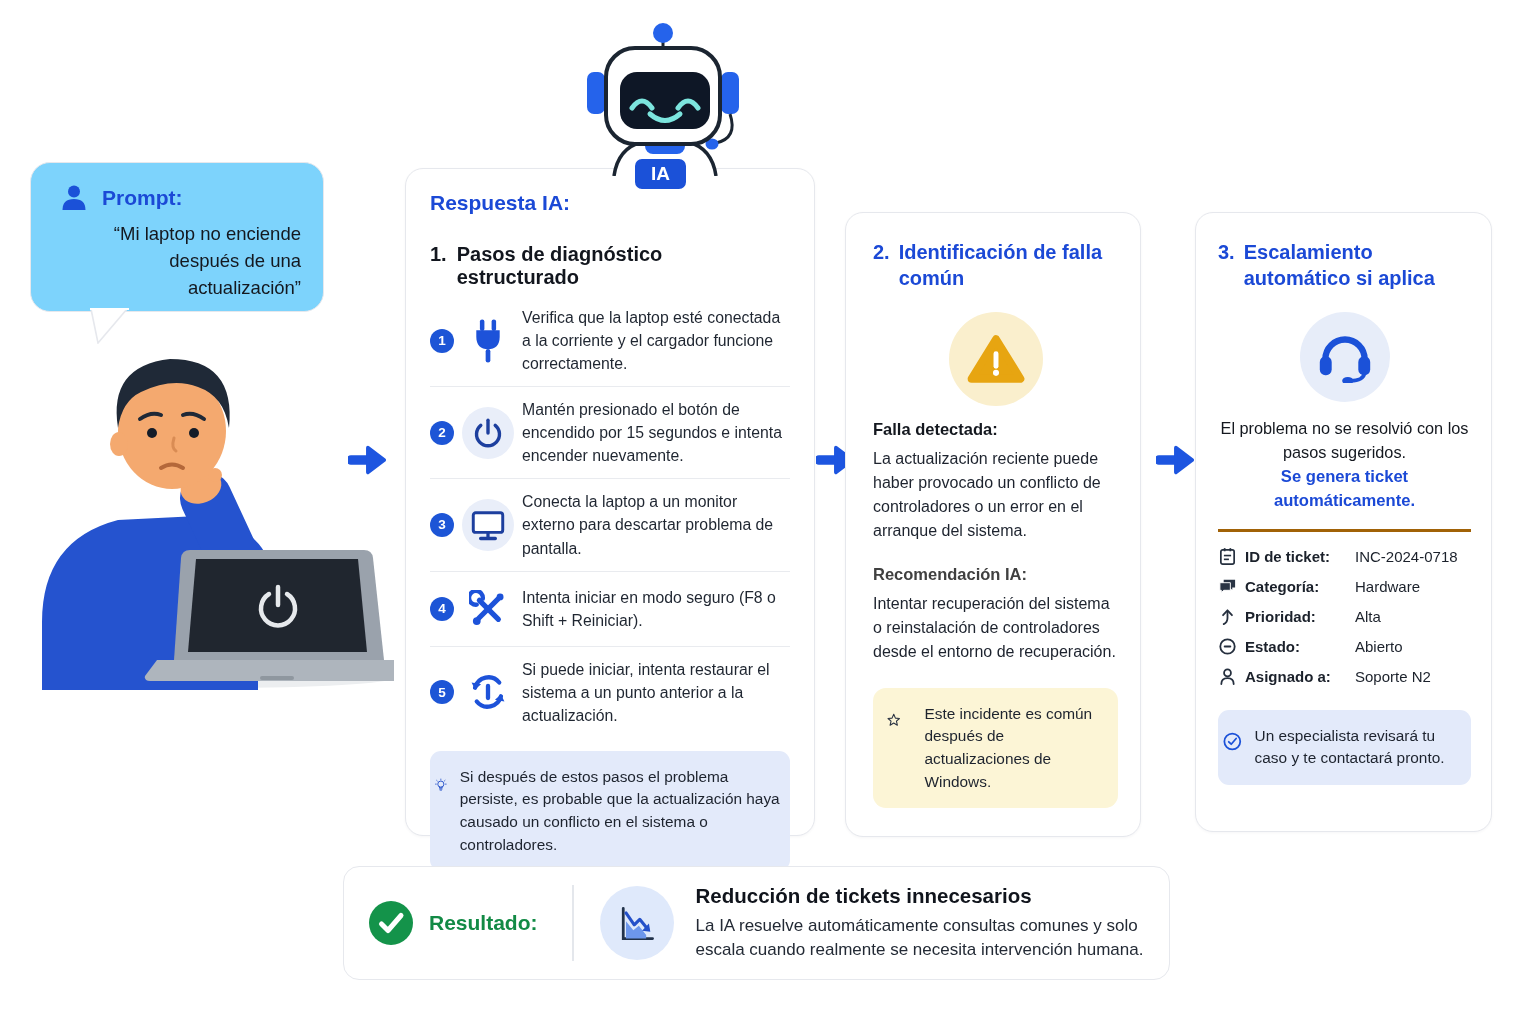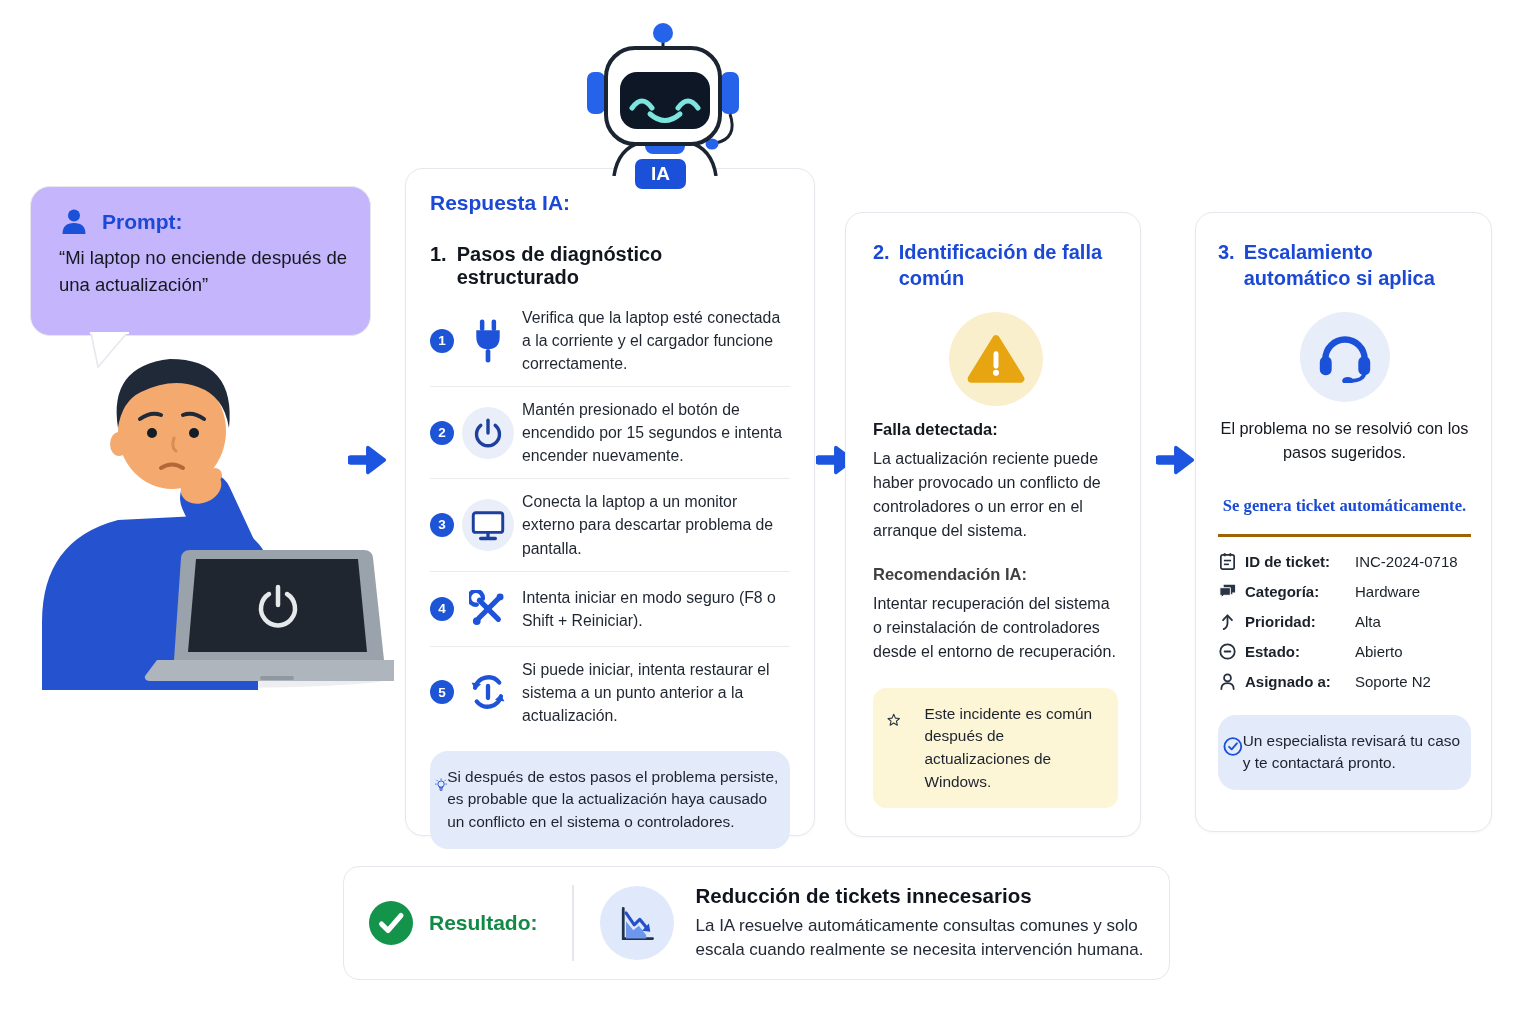--- a/index.html
+++ b/index.html
@@ -3,55 +3,55 @@
 <meta charset="utf-8">
 <style>
   html,body{margin:0;padding:0;background:#fff;}
   .canvas{position:relative;width:1536px;height:1024px;background:#ffffff;
           font-family:"Liberation Sans",sans-serif;overflow:hidden;color:#1c222c;}
   
   .panel{position:absolute;background:#fff;border:1.5px solid #e6e8ed;border-radius:18px;
          box-sizing:border-box;box-shadow:0 1px 3px rgba(16,24,40,.04);}
   .ptitle{display:flex;gap:9px;color:#1b49d6;font-weight:bold;font-size:20px;line-height:1.32;}
   
-  .bubble{position:absolute;left:30px;top:186px;width:341px;height:150px;background:#c4b5fd;
+  .bubble{position:absolute;left:30px;top:162px;width:294px;height:150px;background:#7dd3fc;
           border:1.5px solid #e6e8ed;border-radius:20px;box-sizing:border-box;padding:20px 22px 0 28px;}
   .bubble-tail{position:absolute;left:58px;bottom:-33px;width:42px;height:36px;}
   .bubble-head{display:flex;align-items:center;gap:13px;margin-bottom:8px;}
   .bubble-label{color:#1b49d6;font-weight:bold;font-size:21px;}
-  .bubble-text{font-size:18.5px;color:#14181f;line-height:1.45;}
+  .bubble-text{font-size:18.5px;color:#14181f;line-height:1.45;text-align:right;}
   
   #panel1{left:405px;top:168px;width:410px;height:668px;padding:22px 24px 18px 24px;}
   .p1-header{color:#1b49d6;font-weight:bold;font-size:21px;margin-bottom:28px;}
   .p1-sub{display:flex;gap:10px;font-weight:bold;font-size:20px;color:#12161e;margin-bottom:6px;}
   .step{display:grid;grid-template-columns:32px 60px 1fr;align-items:center;
         padding:11px 0;border-bottom:1px solid #e9ebef;}
   .step.last{border-bottom:none;}
   .step-num{width:24px;height:24px;border-radius:50%;background:#1d55d6;color:#fff;
             font-size:13.5px;font-weight:bold;display:flex;align-items:center;justify-content:center;}
   .step-ic{width:52px;height:52px;border-radius:50%;display:flex;align-items:center;justify-content:center;}
   .circled{background:#e9eef9;}
   .step-text{font-size:15.8px;color:#1f2631;line-height:1.46;}
-  .note-blue{background:#e3eafa;border-radius:18px;padding:15px 5px;display:flex;
+  .note-blue{background:#e3eafa;border-radius:11px;padding:15px 5px;display:flex;gap:13px;
              align-items:flex-start;margin-top:13px;}
   .note-text{font-size:15.4px;color:#1d232e;line-height:1.47;}
   
   #panel2{left:845px;top:212px;width:296px;height:625px;padding:26px 22px 18px 27px;}
   .icon-circle{border-radius:50%;display:flex;align-items:center;justify-content:center;margin:20px auto 14px auto;}
   .warn-circle{width:94px;height:94px;background:#faefcd;}
   .head-circle{width:90px;height:90px;background:#e7edf9;}
   .bold-label{font-weight:bold;font-size:16.5px;color:#14181f;margin:8px 0 8px 0;}
   .blue-label{font-weight:bold;font-size:16.5px;color:#404040;margin:22px 0 8px 0;}
   .para{font-size:16px;color:#1d232e;line-height:1.5;}
   .note-yellow{background:#fcf5d6;border-radius:13px;padding:15px 14px;display:flex;gap:24px;
                align-items:flex-start;margin-top:24px;}
   
   #panel3{left:1195px;top:212px;width:297px;height:620px;padding:26px 20px 18px 22px;}
   .p3-intro{font-size:16.3px;color:#14181f;text-align:center;line-height:1.5;margin-top:6px;}
-  .p3-auto{font-size:16.6px;font-weight:bold;color:#1b49d6;text-align:center;line-height:1.45;margin-top:29px;font-family:Liberation Serif, serif;}
+  .p3-auto{font-size:16.6px;font-weight:bold;color:#1b49d6;text-align:center;line-height:1.45;margin-top:0;}
   .ticket{border-top:3px solid #a16207;margin-top:16px;padding-top:10px;}
   .trow{display:grid;grid-template-columns:27px 110px 1fr;align-items:center;padding:5.5px 0;}
   .tlabel{font-weight:bold;font-size:15px;color:#1b212b;}
   .tvalue{font-size:15px;color:#1b212b;}
   
   .result-bar{position:absolute;left:343px;top:866px;width:827px;height:114px;background:#fff;
               border:1.5px solid #e6e8ed;border-radius:16px;box-sizing:border-box;
               display:flex;align-items:center;padding:0 24px;}
   .res-left{display:flex;align-items:center;gap:15px;width:196px;flex:0 0 auto;}
   .res-label{color:#128a45;font-weight:bold;font-size:21px;text-align:center;}

